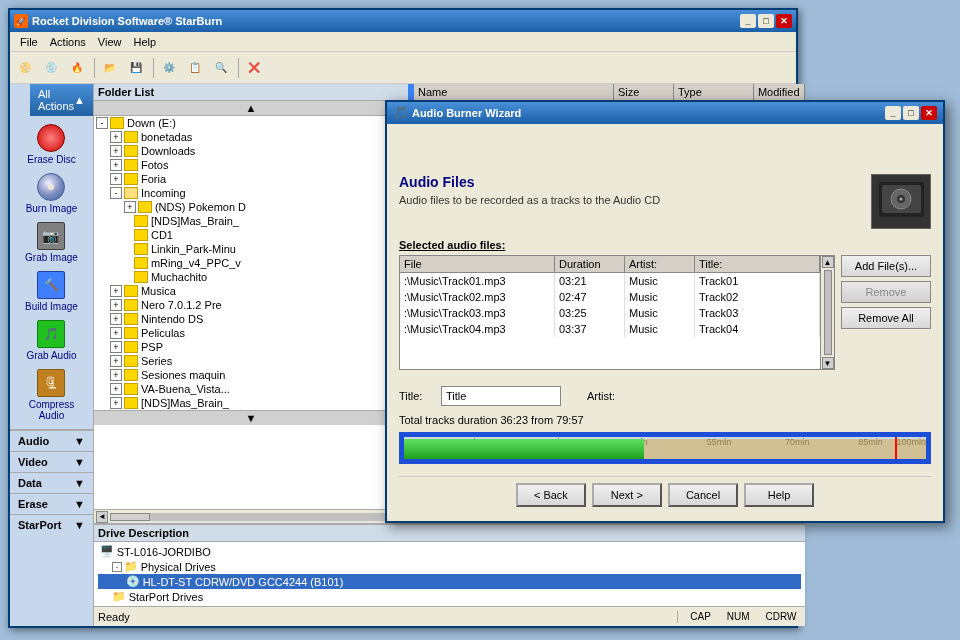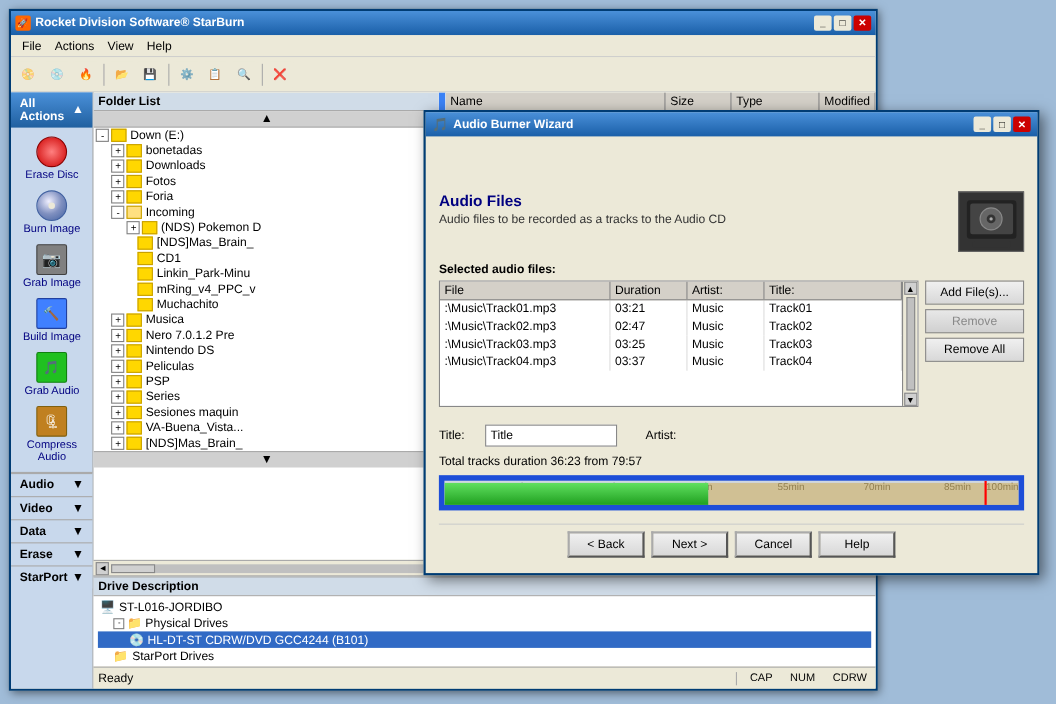--- a/index.html
+++ b/index.html
@@ -126,27 +126,28 @@
       border-right: 1px solid #aaa;
       display: flex;
       flex-direction: column;
     }
     .sidebar-section {
       border-bottom: 1px solid #aaa;
     }
     .sidebar-header {
       background: linear-gradient(to bottom, #4a90d9, #2060a0);
       color: white;
-      font-weight: bold;
+      font-weight: normal;
       padding: 4px 8px;
       font-size: 11px;
       display: flex;
       align-items: center;
       justify-content: space-between;
       cursor: pointer;
+      margin-left: 20px;
     }
     .sidebar-actions {
       padding: 4px;
     }
     .sidebar-action-item {
       display: flex;
       flex-direction: column;
       align-items: center;
       padding: 4px 2px;
       cursor: pointer;
@@ -357,20 +358,21 @@
       align-items: center;
       justify-content: center;
       position: relative;
       overflow: hidden;
     }
 
     .selected-label {
       font-size: 11px;
       font-weight: bold;
       margin-bottom: 4px;
+      text-decoration: underline;
     }
 
     
     .audio-table-container {
       border: 1px solid #888;
       background: white;
       height: 115px;
       overflow-y: auto;
       margin-bottom: 8px;
       display: flex;

